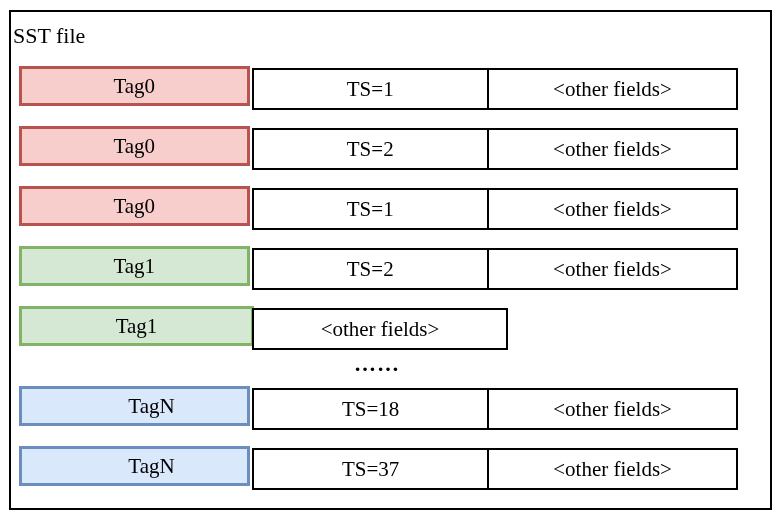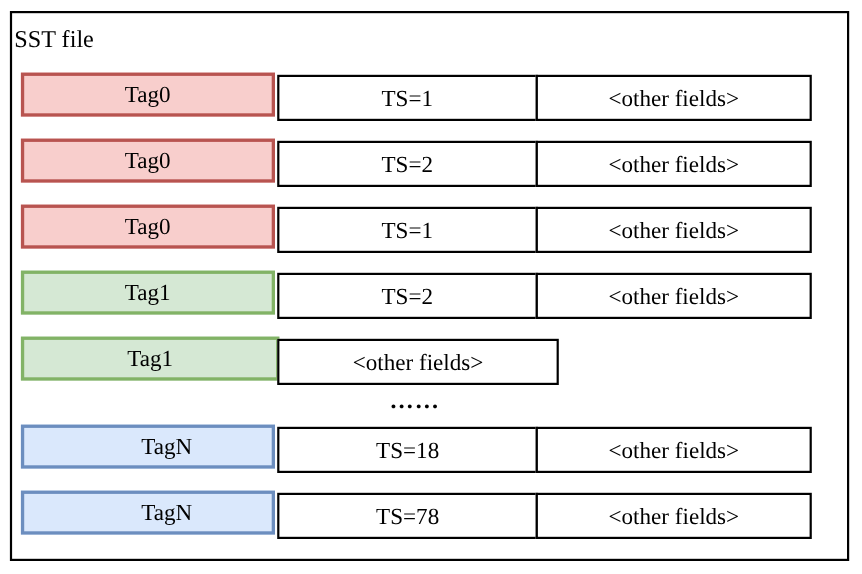--- a/index.html
+++ b/index.html
@@ -117,17 +117,17 @@
     <div class="cell other">&lt;other fields&gt;</div>
   </div>
       <div class="ellipsis">……</div>
       <div class="row blue">
     <div class="cell tag">TagN</div>
     <div class="cell ts">TS=18</div>
     <div class="cell other">&lt;other fields&gt;</div>
   </div>
       <div class="row blue">
     <div class="cell tag">TagN</div>
-    <div class="cell ts">TS=78</div>
+    <div class="cell ts">TS=37</div>
     <div class="cell other">&lt;other fields&gt;</div>
   </div>
     </div>
 </div>
 
 </body></html>

